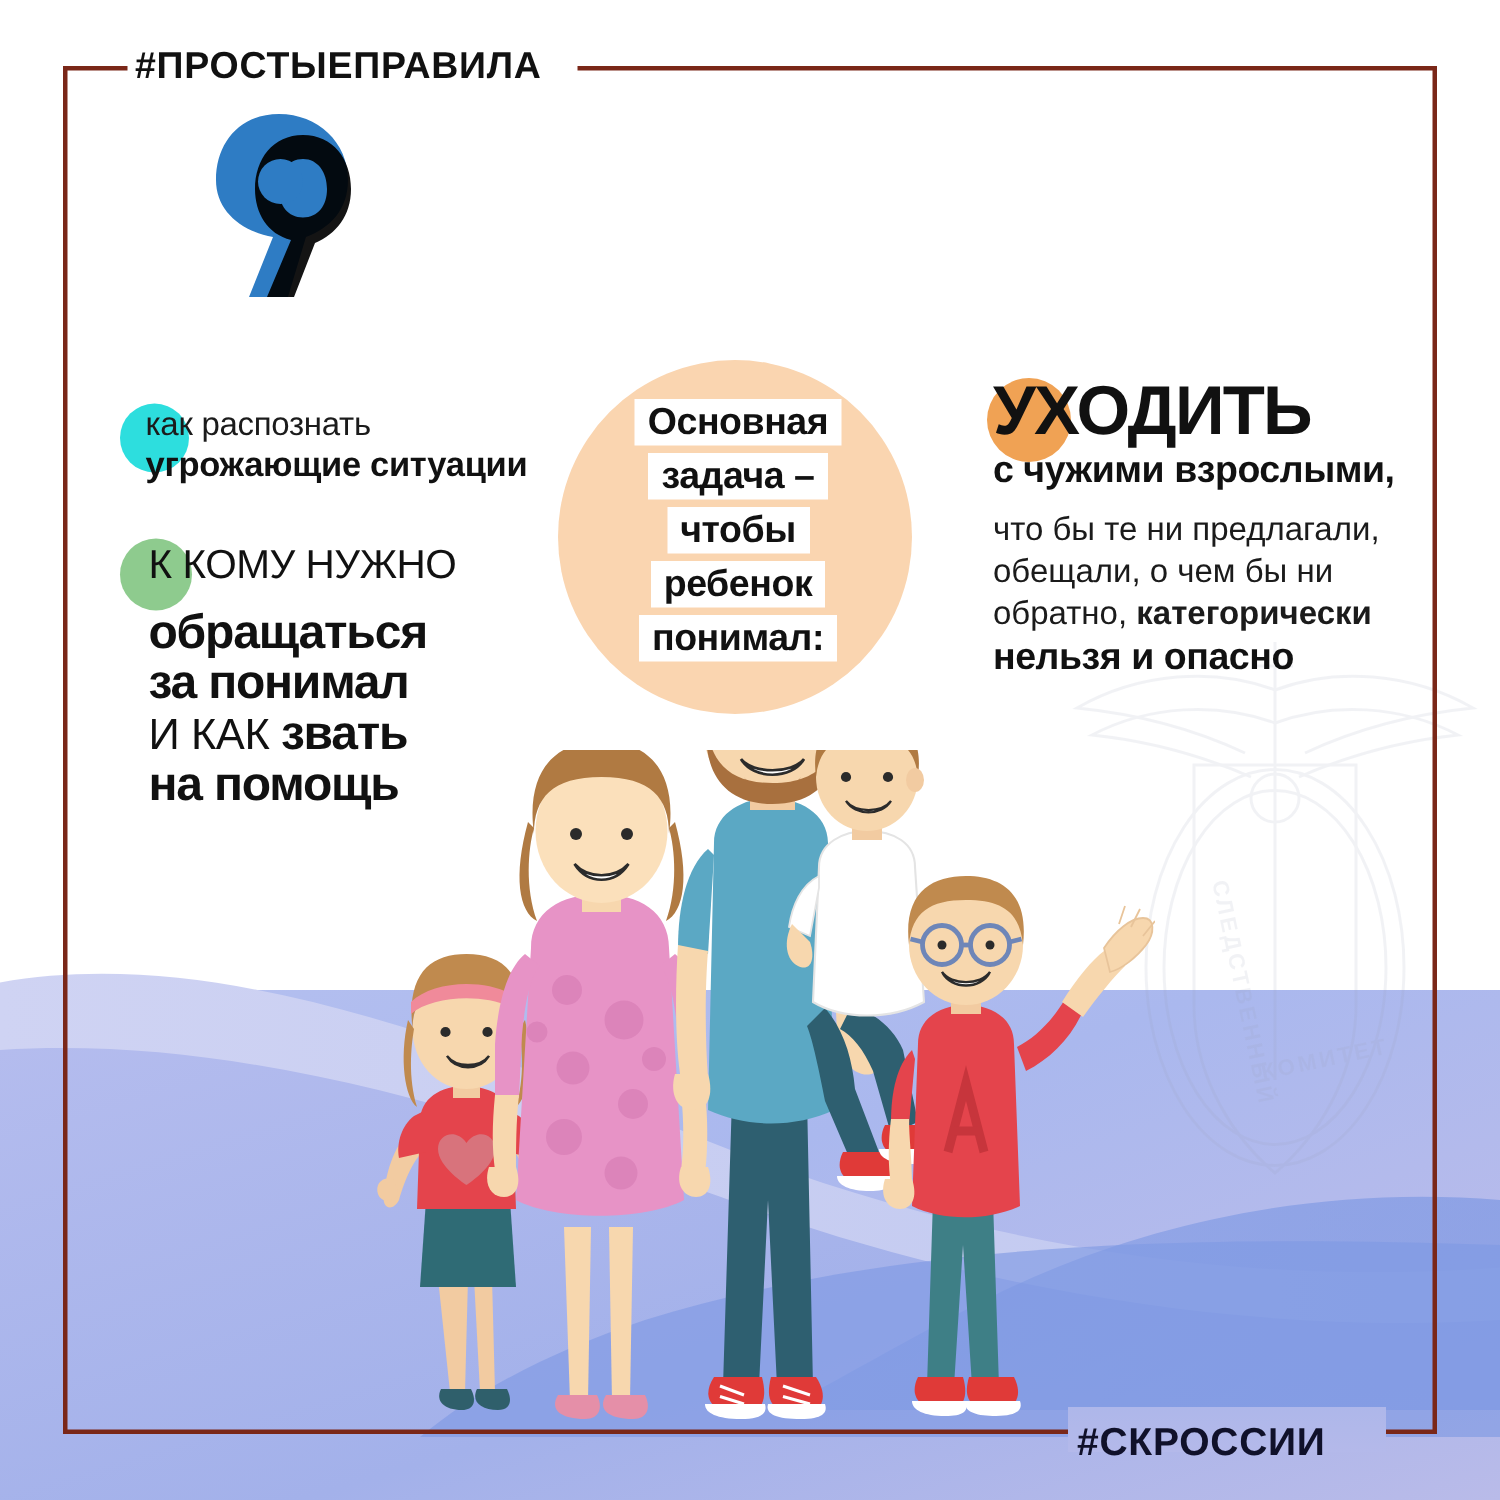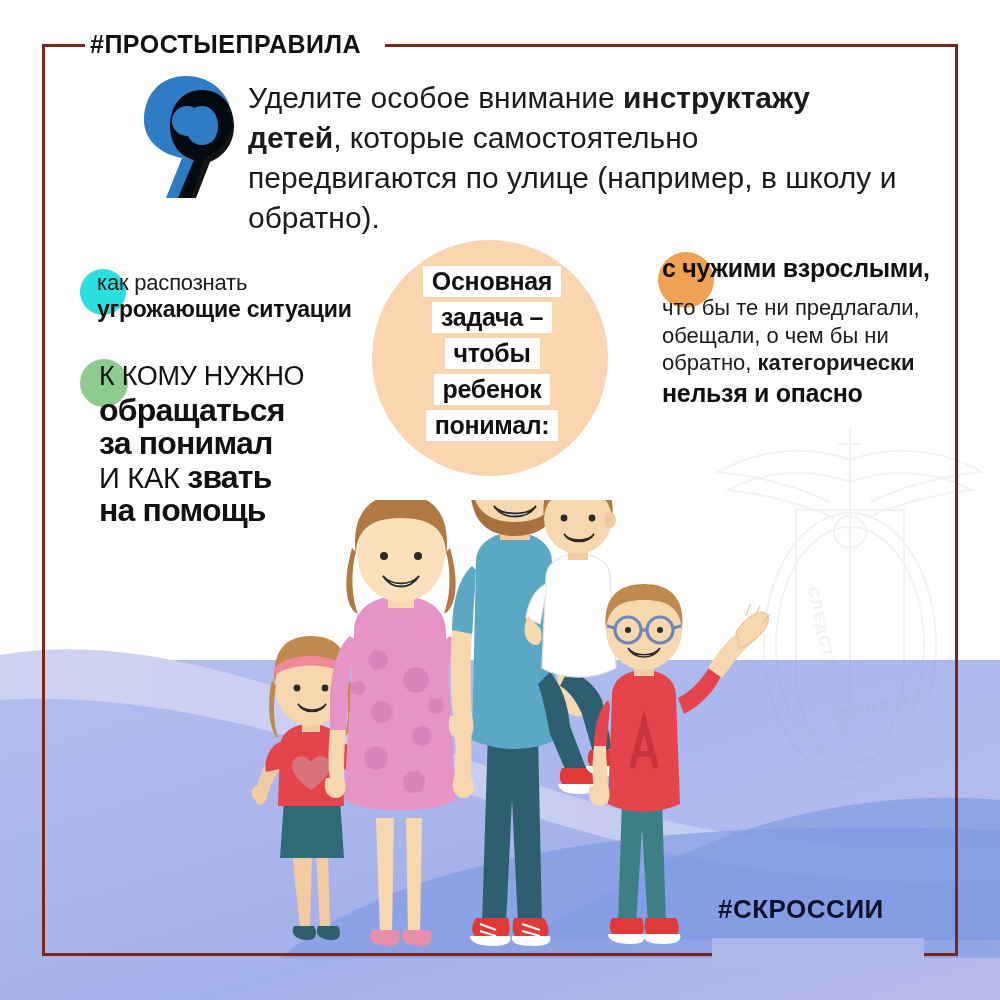--- a/index.html
+++ b/index.html
@@ -45,21 +45,21 @@
     position:absolute;left:712px;top:938px;width:212px;height:30px;
     background:linear-gradient(180deg,#aeb7ea 0%,#b4b9ea 100%);
   }
 
   
   .hashtag{
     position:absolute;font-weight:bold;color:#111;
     letter-spacing:.5px;white-space:nowrap;
   }
   .hashtag-top{left:90px;top:30px;font-size:25px;}
-  .hashtag-bottom{left:718px;top:894px;font-size:26px;color:#10112a;}
+  .hashtag-bottom{left:718px;top:946px;font-size:26px;color:#10112a;}
 
   
   .nine-wrap{position:absolute;left:138px;top:74px;width:106px;height:126px;}
   .nine-wrap svg{width:100%;height:100%;}
 
   .intro{
     position:absolute;left:248px;top:78px;width:660px;
     font-size:30px;line-height:1.33;color:#1b1b1b;font-weight:400;
   }
   .intro b{font-weight:bold;}
@@ -71,21 +71,21 @@
   .dot-cyan{left:80px;top:269px;width:46px;height:46px;background:#2ddede;}
   .dot-green{left:80px;top:359px;width:48px;height:48px;background:#8ecb8e;}
 
   .blk-left1{position:absolute;left:97px;top:272px;width:330px;}
   .blk-left1 .l1{font-size:22px;color:#1b1b1b;font-weight:400;line-height:1.0;letter-spacing:-.2px;}
   .blk-left1 .l2{font-size:23px;color:#111;font-weight:bold;line-height:1.1;margin-top:3px;letter-spacing:-.2px;}
 
   .blk-left2{position:absolute;left:99px;top:363px;width:340px;}
   .blk-left2 .ln{line-height:1.0;color:#111;white-space:nowrap;}
   .blk-left2 .r1{font-size:27px;font-weight:400;letter-spacing:-.3px;}
-  .blk-left2 .r2{font-size:32px;font-weight:bold;letter-spacing:-.8px;margin-top:4px;}
+  .blk-left2 .r2{font-size:32px;font-weight:bold;letter-spacing:-.8px;margin-top:15px;}
   .blk-left2 .r3{font-size:32px;font-weight:bold;letter-spacing:-.8px;margin-top:1px;}
   .blk-left2 .r4{font-size:29px;font-weight:400;letter-spacing:-.3px;margin-top:2px;}
   .blk-left2 .r4 b{font-size:32px;font-weight:bold;letter-spacing:-.8px;}
   .blk-left2 .r5{font-size:32px;font-weight:bold;letter-spacing:-.8px;margin-top:1px;}
 
   
   .circle-peach{
     position:absolute;left:372px;top:240px;width:236px;height:236px;
     border-radius:50%;background:#fad5b0;
   }
@@ -200,23 +200,20 @@
 
       <g fill="#000">
         <path d="M64,16 C84,16 96,32 96,52 C96,70 86,82 72,88 L58,124 L40,124 L56,86 C40,82 32,68 32,52 C32,32 44,16 64,16 Z
                  M64,32 C54,32 48,41 48,52 C48,63 54,71 64,71 C74,71 80,63 80,52 C80,41 74,32 64,32 Z" opacity=".92"></path>
       </g>
 
       <circle cx="49" cy="47" r="15" fill="#2E7CC4"></circle>
     </svg>
   </div>
 
-  <div class="intro">
-    <span>Уделите особое внимание </span><b>инструктажу детей</b><span>, которые самостоятельно передвигаются по улице (например, в школу и обратно).</span>
-  </div>
 
   <div class="bullet-dot dot-cyan"></div>
   <div class="blk-left1">
     <div class="l1">как распознать</div>
     <div class="l2">угрожающие ситуации</div>
   </div>
 
   <div class="bullet-dot dot-green"></div>
   <div class="blk-left2">
     <div class="ln r1">К КОМУ НУЖНО</div>
@@ -230,20 +227,21 @@
   <div class="circle-lines">
     <span>Основная</span>
     <span>задача –</span>
     <span>чтобы</span>
     <span>ребенок</span>
     <span>понимал:</span>
   </div>
 
   <div class="dot-orange"></div>
   <div class="blk-right">
+    <div class="big">УХОДИТЬ</div>
     <div class="sub">с чужими взрослыми,</div>
     <div class="body"><span>что бы те ни предлагали,</span><br><span>обещали, о чем бы ни</span><br><span>обратно, </span><b>категорически</b></div>
     <div class="strong">нельзя и опасно</div>
   </div>
 
   <div class="family">
     <svg viewBox="0 0 520 470">
       <defs>
         <clipPath id="clipAll">
             <rect x="0" y="0" width="520" height="470"></rect>

